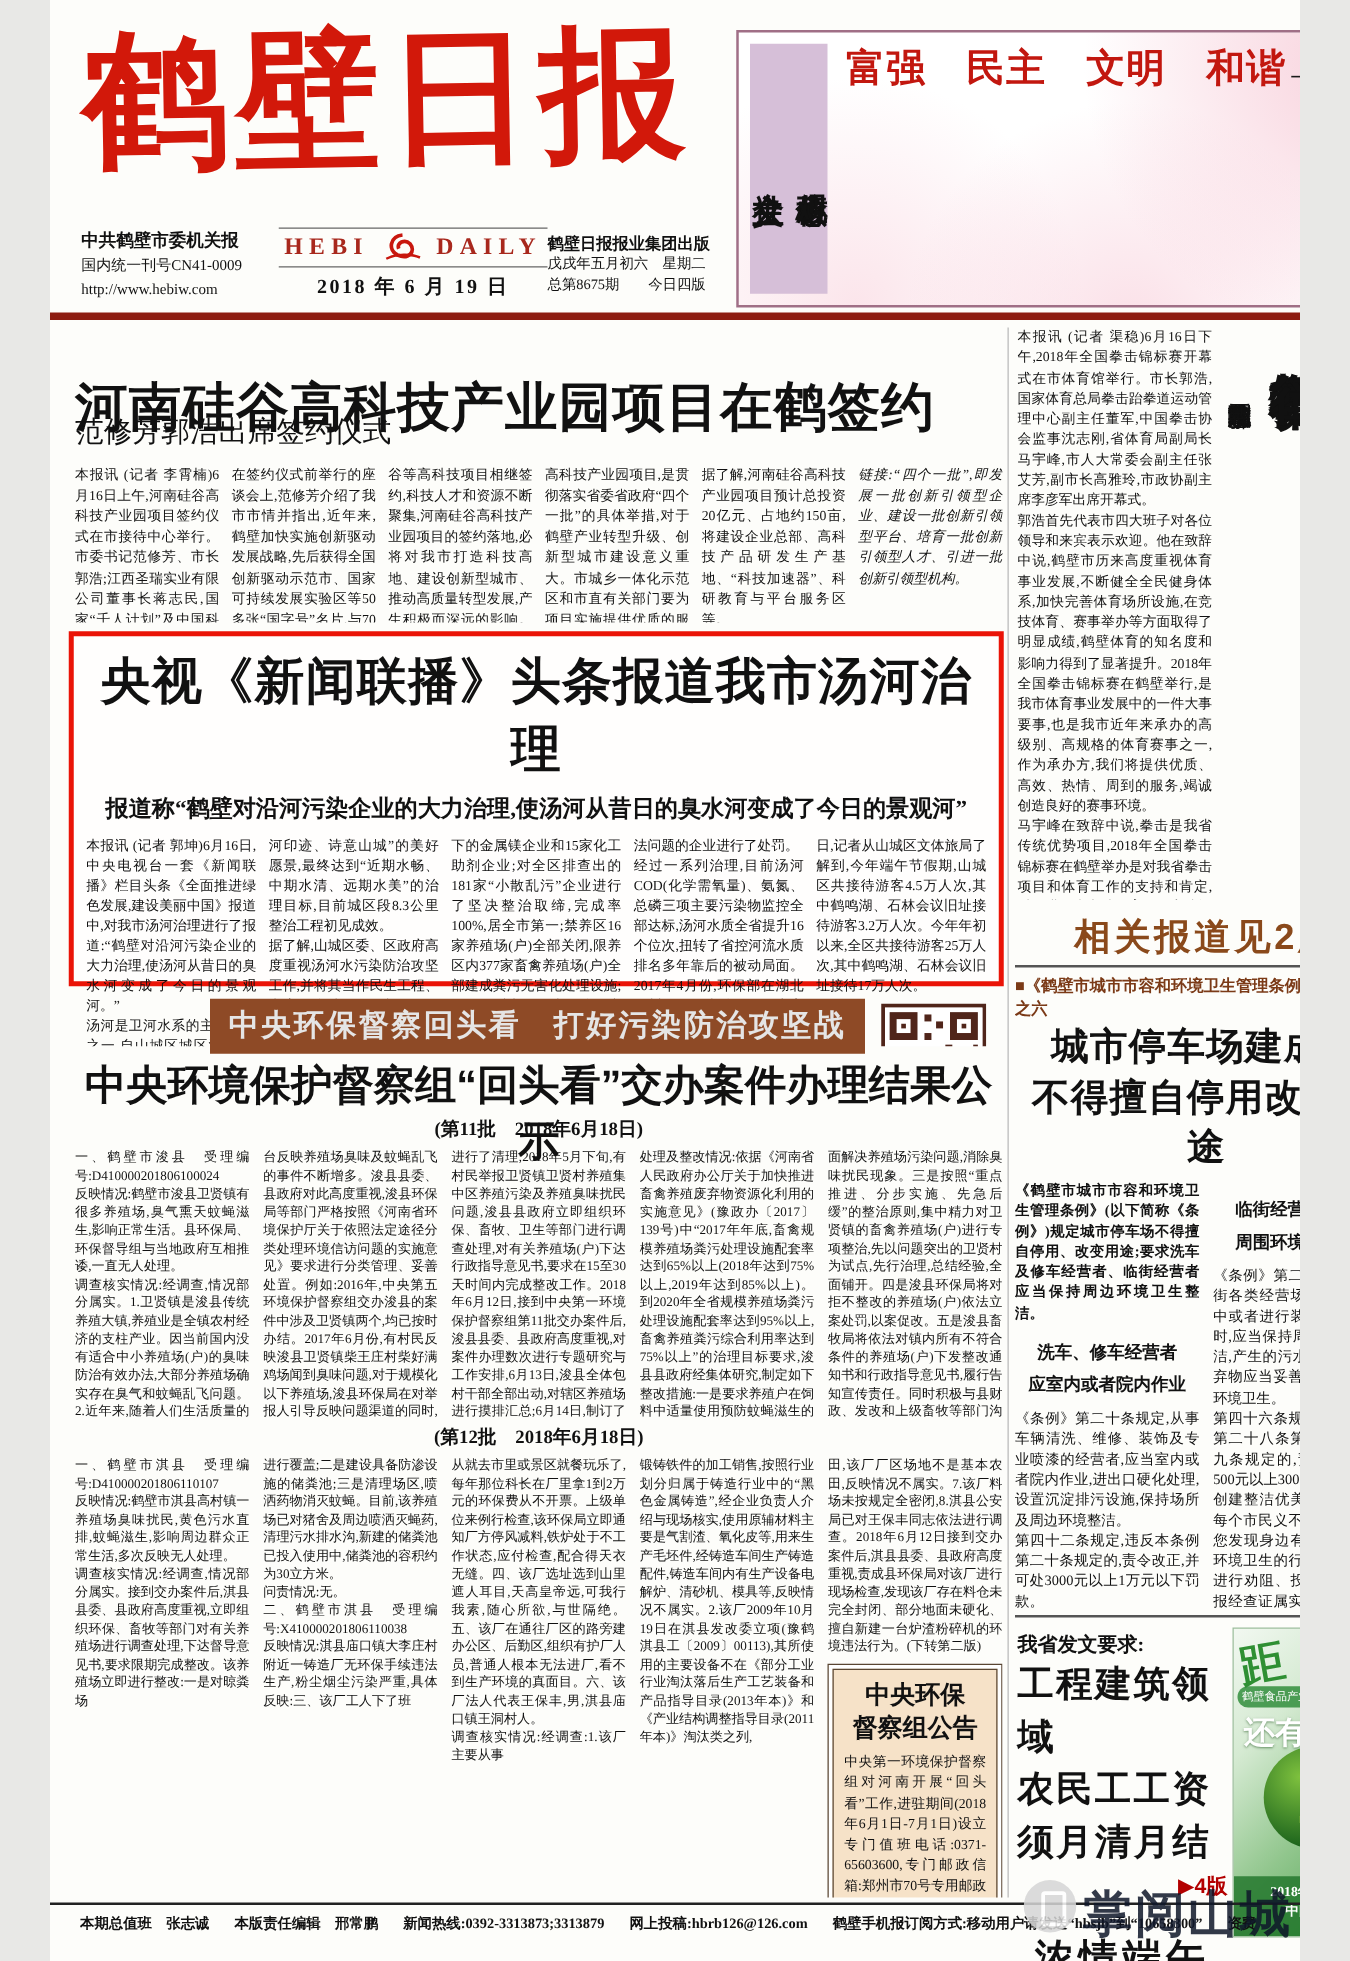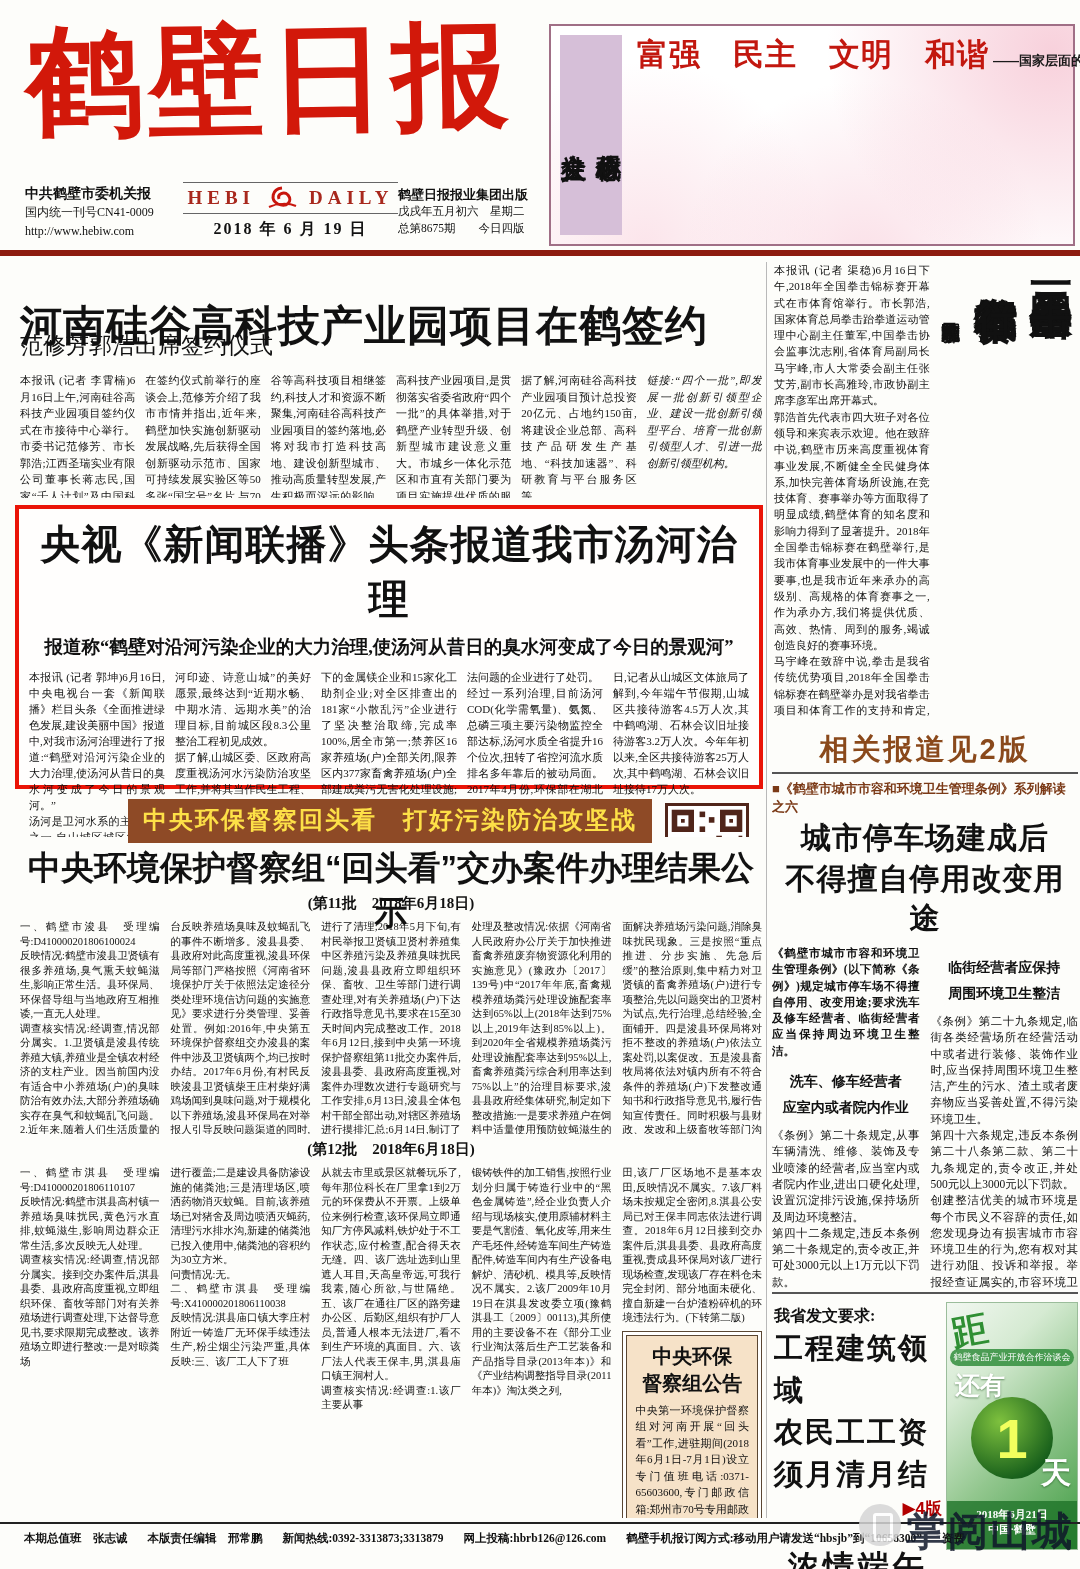--- a/index.html
+++ b/index.html
@@ -1,16 +1,16 @@
 <!DOCTYPE html>
 <html><head>
 <meta charset="utf-8">
 <style>
   html,body{margin:0;padding:0;background:#e8e8e6;}
-  #page{position:relative;width:1080px;height:1569px;background:#fdfdfa;margin:0 auto;overflow:hidden;
+  #page{position:relative;width:1000px;height:1569px;background:#fdfdfa;margin:0 auto;overflow:hidden;
         font-family:"Liberation Serif","DejaVu Serif",serif;color:#111;}
   .sans{font-family:"Liberation Sans","DejaVu Sans",sans-serif;}
   .pre{white-space:pre-line;}
   .just{text-align:justify;}
   .vert{writing-mode:vertical-rl;text-orientation:upright;}
 
   
   .mh-title{position:absolute;left:26px;top:16px;width:505px;font-size:116px;line-height:1.12;
             font-weight:900;color:#d2180a;letter-spacing:6px;transform:rotate(-1deg);}
   .mh-left{position:absolute;left:25px;top:184px;font-size:12px;line-height:19px;}
@@ -64,21 +64,21 @@
   .qr-row{display:flex;justify-content:flex-end;align-items:center;gap:6px;margin-top:6px;}
   .qr-cap{display:flex;gap:3px;}
   .qr-cap .vert{font-size:13px;font-weight:bold;color:#7a4423;line-height:17px;}
   .qr{border:3px solid #50251a;background:#fff;}
 
   
   .pinkmark{position:absolute;left:260px;top:640px;font-size:95px;font-weight:900;
             color:rgba(235,130,130,.13);transform:rotate(-18deg);letter-spacing:18px;pointer-events:none;}
 
   
-  .banner{position:absolute;left:128px;top:799px;width:524px;background:#8e4a26;color:#fde047;
+  .banner{position:absolute;left:128px;top:799px;width:524px;background:#8e4a26;color:#e5e5e5;
           text-align:center;font-weight:900;font-size:24px;letter-spacing:2px;padding:5px 0 7px;}
   .g-head{position:absolute;left:20px;top:846px;width:742px;text-align:center;
           font-weight:900;font-size:33px;}
   .g-b11lab{position:absolute;left:20px;top:894px;width:742px;text-align:center;
             font-weight:bold;font-size:15px;}
   .g-cols{position:absolute;left:20px;width:742px;display:flex;gap:11px;overflow:hidden;
           font-size:10.5px;line-height:14.5px;}
   .g-cols>div{flex:1;min-width:0;}
   .g-top{top:920px;height:214px;}
   .g-b12lab{position:absolute;left:20px;top:1140px;width:742px;text-align:center;

